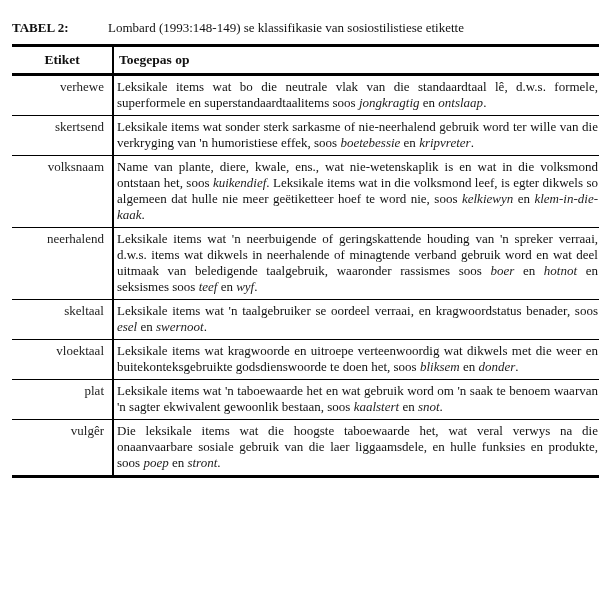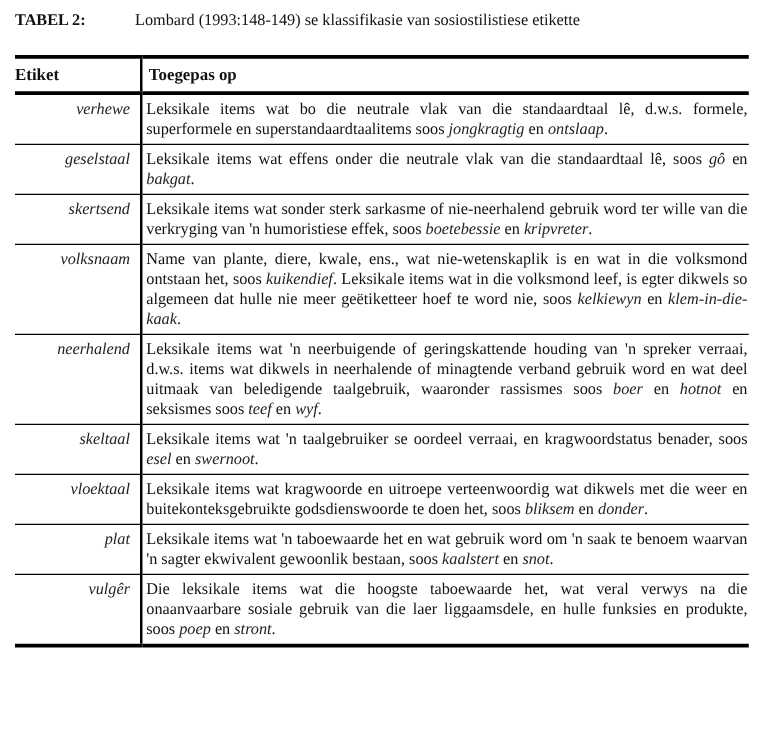--- a/index.html
+++ b/index.html
@@ -11,21 +11,21 @@
     width: 613px;
     height: 603px;
     position: relative;
     overflow: hidden;
     font-family: "Liberation Serif", serif;
     color: #111111;
   }
   .caption {
     position: absolute;
     left: 12px;
-    top: 8px;
+    top: 20px;
     font-size: 13px;
     white-space: nowrap;
   }
   .caption .label {
     font-weight: bold;
     display: inline-block;
     width: 96px;
   }
   table.lex {
     position: absolute;
@@ -39,37 +39,36 @@
   table.lex thead th {
     font-weight: bold;
     font-size: 13.5px;
     padding: 4px 0 5px 0;
     border-top: 3px solid #000;
     border-bottom: 3px solid #000;
     height: 17px;
   }
   table.lex th.col-label {
     width: 92px;
-    text-align: left;
+    text-align: center;
     border-right: 2px solid #000;
   }
   table.lex th.col-desc {
     text-align: left;
     padding-left: 5px;
   }
   table.lex td {
     vertical-align: top;
     border-bottom: 1.5px solid #000;
     padding: 3px 0 4px 0;
   }
   table.lex td.label-cell {
     width: 92px;
     text-align: right;
     padding-right: 8px;
-    font-style: italic;
     border-right: 2px solid #000;
     color: #222;
   }
   table.lex td.desc-cell {
     text-align: justify;
     padding-left: 3px;
     padding-right: 1px;
   }
   table.lex tr.last td {
     border-bottom: 3px solid #000;
@@ -92,24 +91,20 @@
       <th class="col-label">Etiket</th>
       <th class="col-desc">Toegepas op</th>
     </tr>
   </thead>
   <tbody id="table-body">
       <tr>
         <td class="label-cell">verhewe</td>
         <td class="desc-cell"><span>Leksikale items wat bo die neutrale vlak van die standaardtaal lê, d.w.s. formele, superformele en superstandaardtaalitems soos </span><span class="ex">jongkragtig</span><span> en </span><span class="ex">ontslaap</span><span>.</span></td>
       </tr>
       <tr>
-        <td class="label-cell">geselstaal</td>
-        <td class="desc-cell"><span>Leksikale items wat effens onder die neutrale vlak van die standaardtaal lê, soos </span><span class="ex">gô</span><span> en </span><span class="ex">bakgat</span><span>.</span></td>
-      </tr>
-      <tr>
         <td class="label-cell">skertsend</td>
         <td class="desc-cell"><span>Leksikale items wat sonder sterk sarkasme of nie-neerhalend gebruik word ter wille van die verkryging van 'n humoristiese effek, soos </span><span class="ex">boetebessie</span><span> en </span><span class="ex">kripvreter</span><span>.</span></td>
       </tr>
       <tr>
         <td class="label-cell">volksnaam</td>
         <td class="desc-cell"><span>Name van plante, diere, kwale, ens., wat nie-wetenskaplik is en wat in die volksmond ontstaan het, soos </span><span class="ex">kuikendief</span><span>. Leksikale items wat in die volksmond leef, is egter dikwels so algemeen dat hulle nie meer geëtiketteer hoef te word nie, soos </span><span class="ex">kelkiewyn</span><span> en </span><span class="ex">klem-in-die-kaak</span><span>.</span></td>
       </tr>
       <tr>
         <td class="label-cell">neerhalend</td>
         <td class="desc-cell"><span>Leksikale items wat 'n neerbuigende of geringskattende houding van 'n spreker verraai, d.w.s. items wat dikwels in neerhalende of minagtende verband gebruik word en wat deel uitmaak van beledigende taalgebruik, waaronder rassismes soos </span><span class="ex">boer</span><span> en </span><span class="ex">hotnot</span><span> en seksismes soos </span><span class="ex">teef</span><span> en </span><span class="ex">wyf</span><span>.</span></td>

